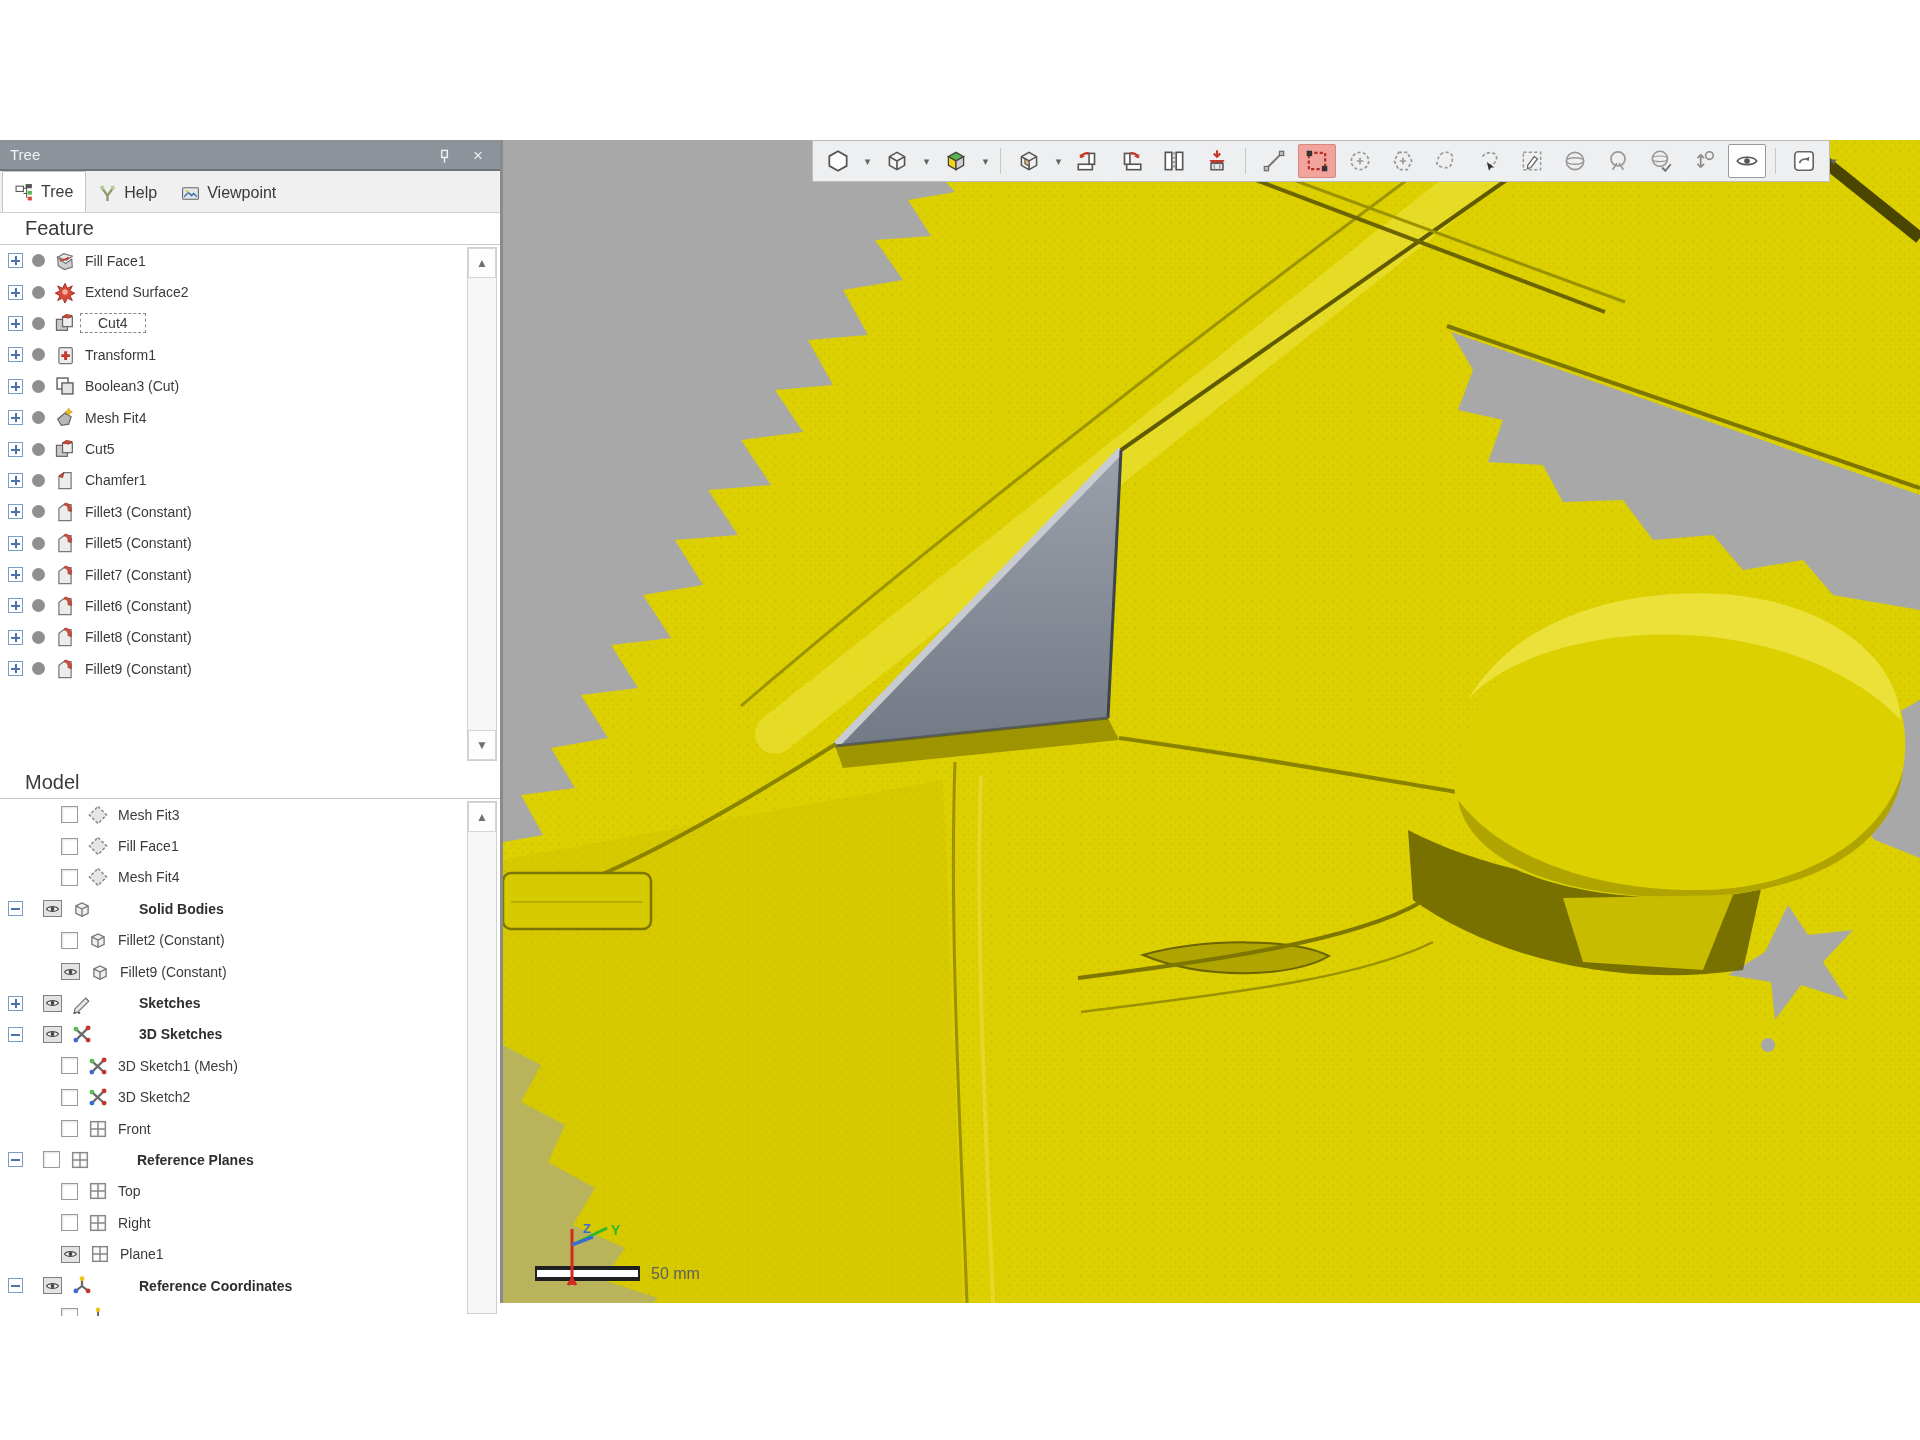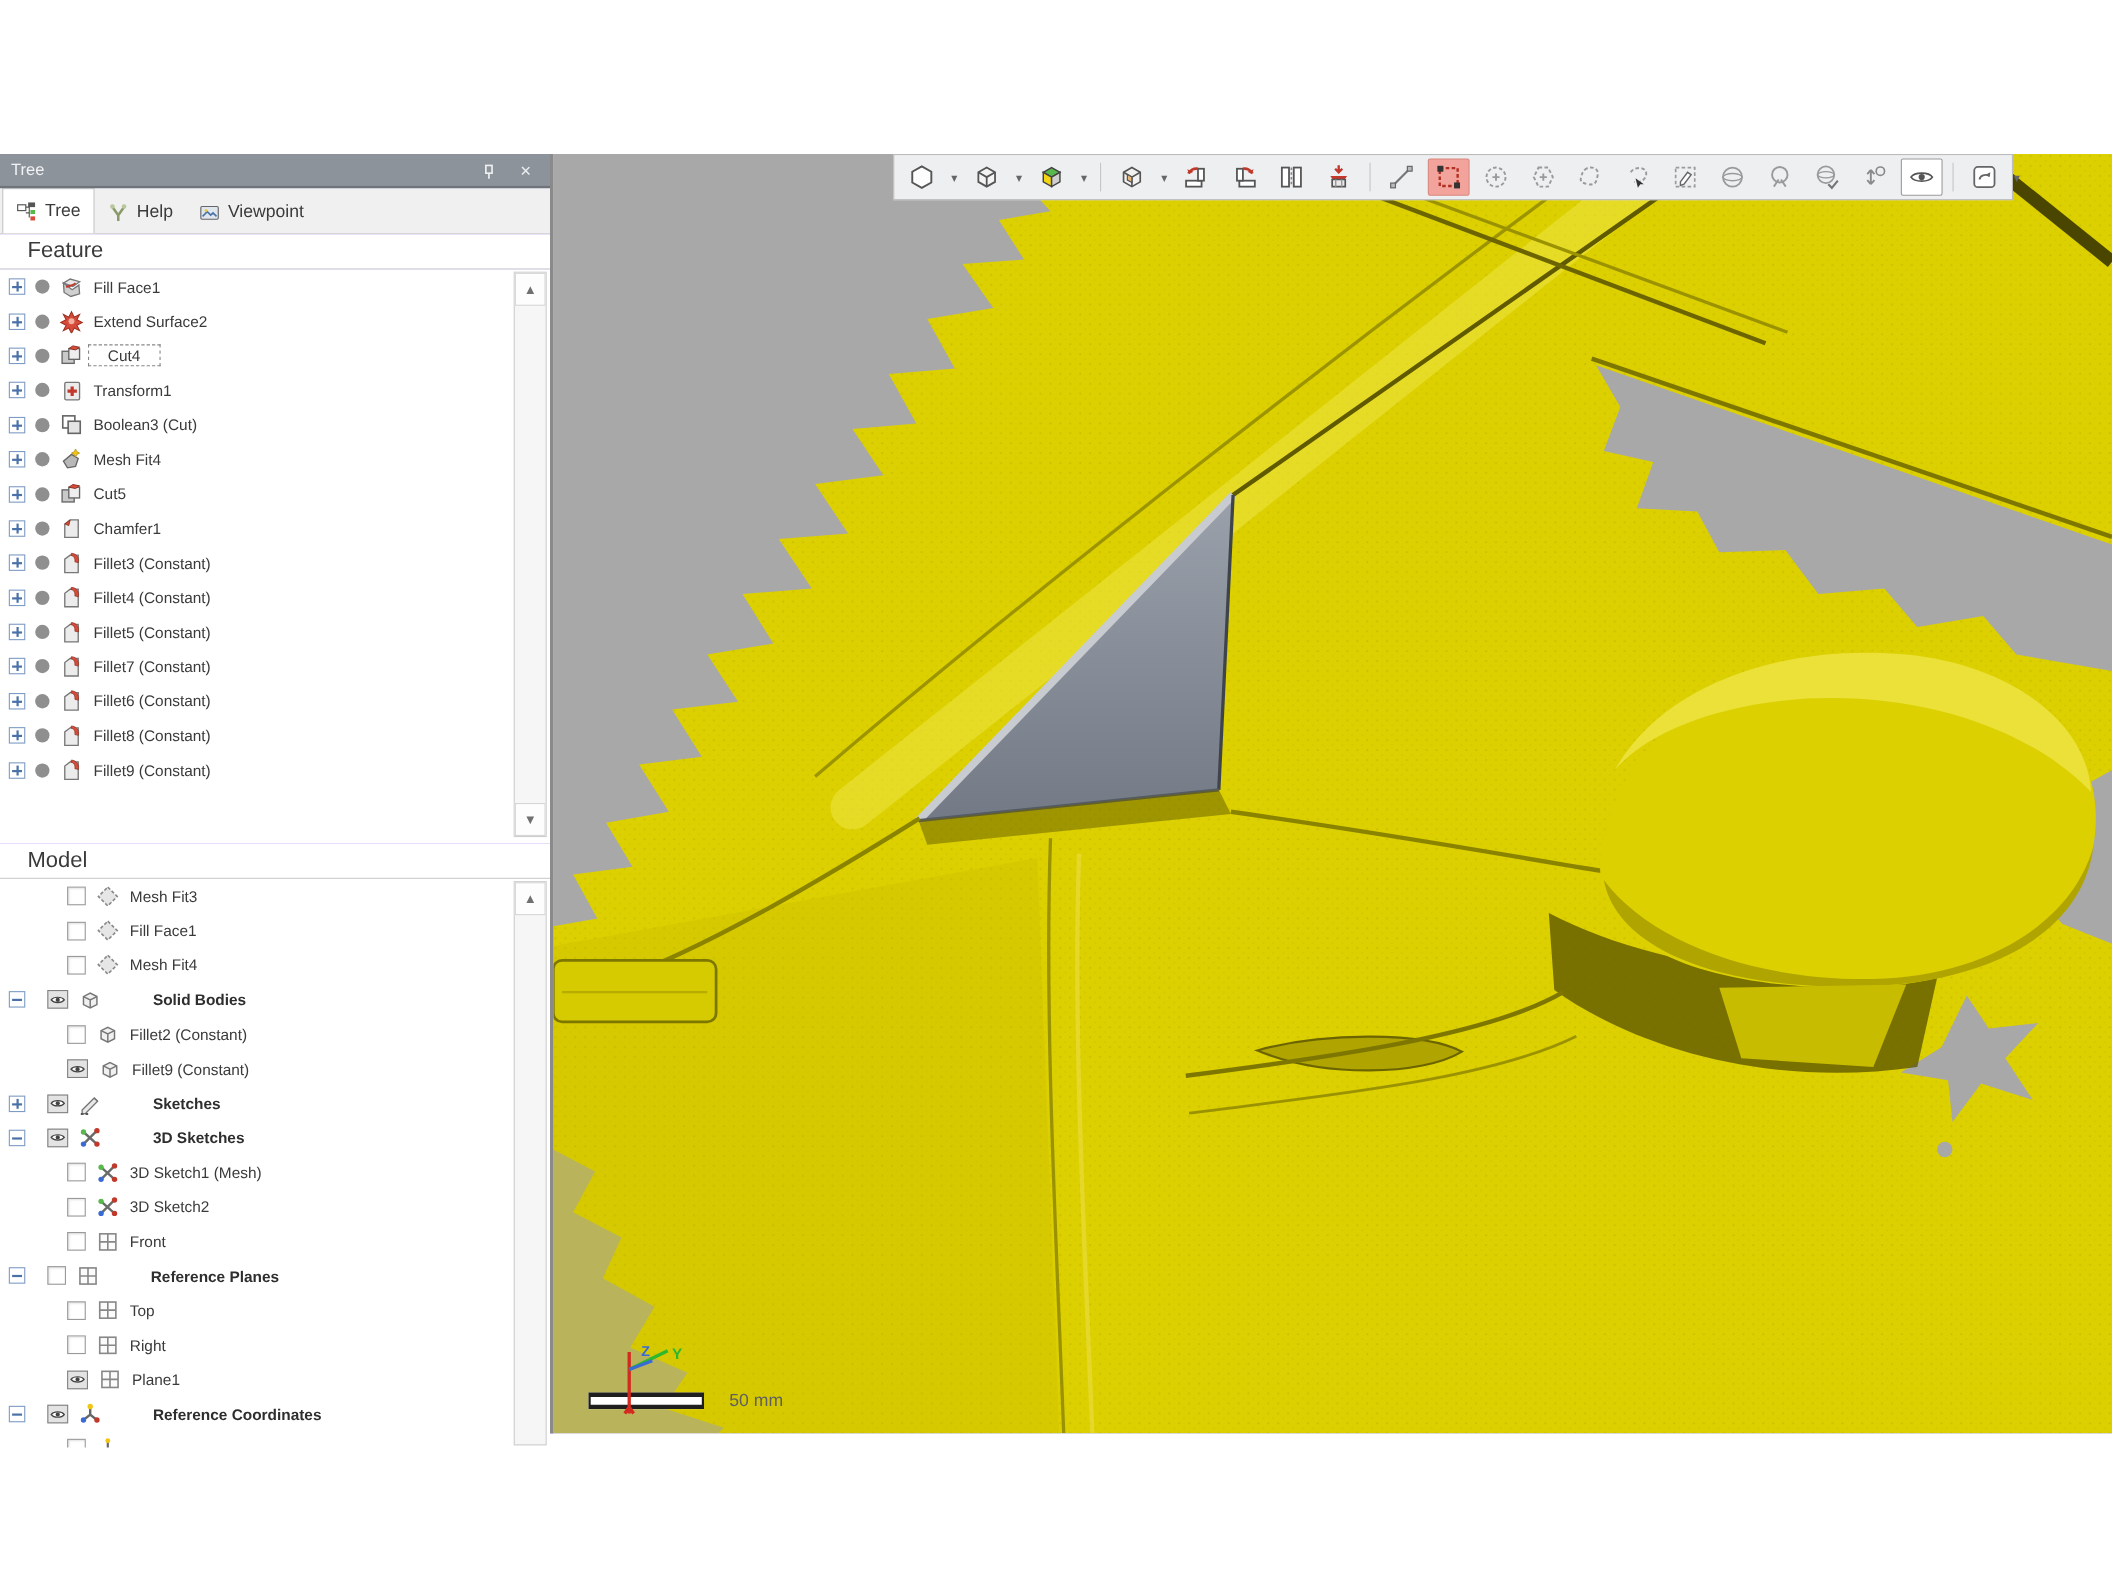--- a/index.html
+++ b/index.html
@@ -56,21 +56,21 @@
 
   #toolbar { position:absolute; left:309px; top:0px; width:1018px; height:42px; background:#edeff1; border:1px solid #bcbcbc; display:flex; align-items:center; padding:0 6px; gap:5px; }
   .tbtn { flex:none; width:38px; height:34px; display:flex; align-items:center; justify-content:center; border-radius:2px; }
   .tbtn svg { width:26px; height:26px; }
   .tbtn.active { background:#f2a39b; border:1px solid #d98880; }
   .tbtn.pressed { background:#ffffff; border:1px solid #9a9a9a; }
   .tb-caret { flex:none; width:11px; color:#666; font-size:11px; text-align:center; }
   .tb-sep { flex:none; width:1px; height:26px; background:#c6c6c6; margin:0 4px; }
 
   #scalebar { position:absolute; left:32px; bottom:22px; width:105px; height:15px; background:#ffffff; border-top:4px solid #1f1f1f; border-bottom:4px solid #1f1f1f; border-left:2px solid #1f1f1f; border-right:2px solid #1f1f1f; }
-  #scale-label { position:absolute; left:160px; bottom:20px; font-size:16px; color:#5f5f5f; }
+  #scale-label { position:absolute; left:148px; bottom:20px; font-size:16px; color:#5f5f5f; }
   #triad { position:absolute; left:52px; bottom:8px; }
 </style>
 </head>
 <body>
 
 <div id="app">
 
   <div id="panel">
     <div id="panel-titlebar">
       <span class="ttl">Tree</span>
@@ -192,29 +192,20 @@
             <span class="tlabel">Chamfer1</span>
           </div>
           <div class="trow">
             <span class="expandbox plus"></span>
             <span class="dot"></span>
             <span class="ticon"><svg viewBox="0 0 18 18">
                 <path d="M4 16V6l4-3h6v13z" fill="#ececec" stroke="#777"></path>
                 <path d="M8.5 3.2c2.5.3 3.3 2.5 3 4.8l2.6.6c.8-3.8-1.5-6.8-5.2-7z" fill="#d84a3a" stroke="#883020" stroke-width=".5"></path>
               </svg></span>
             <span class="tlabel">Fillet3 (Constant)</span>
-          </div>
-          <div class="trow">
-            <span class="expandbox plus"></span>
-            <span class="dot"></span>
-            <span class="ticon"><svg viewBox="0 0 18 18">
-                <path d="M4 16V6l4-3h6v13z" fill="#ececec" stroke="#777"></path>
-                <path d="M8.5 3.2c2.5.3 3.3 2.5 3 4.8l2.6.6c.8-3.8-1.5-6.8-5.2-7z" fill="#d84a3a" stroke="#883020" stroke-width=".5"></path>
-              </svg></span>
-            <span class="tlabel">Fillet4 (Constant)</span>
           </div>
           <div class="trow">
             <span class="expandbox plus"></span>
             <span class="dot"></span>
             <span class="ticon"><svg viewBox="0 0 18 18">
                 <path d="M4 16V6l4-3h6v13z" fill="#ececec" stroke="#777"></path>
                 <path d="M8.5 3.2c2.5.3 3.3 2.5 3 4.8l2.6.6c.8-3.8-1.5-6.8-5.2-7z" fill="#d84a3a" stroke="#883020" stroke-width=".5"></path>
               </svg></span>
             <span class="tlabel">Fillet5 (Constant)</span>
           </div>

